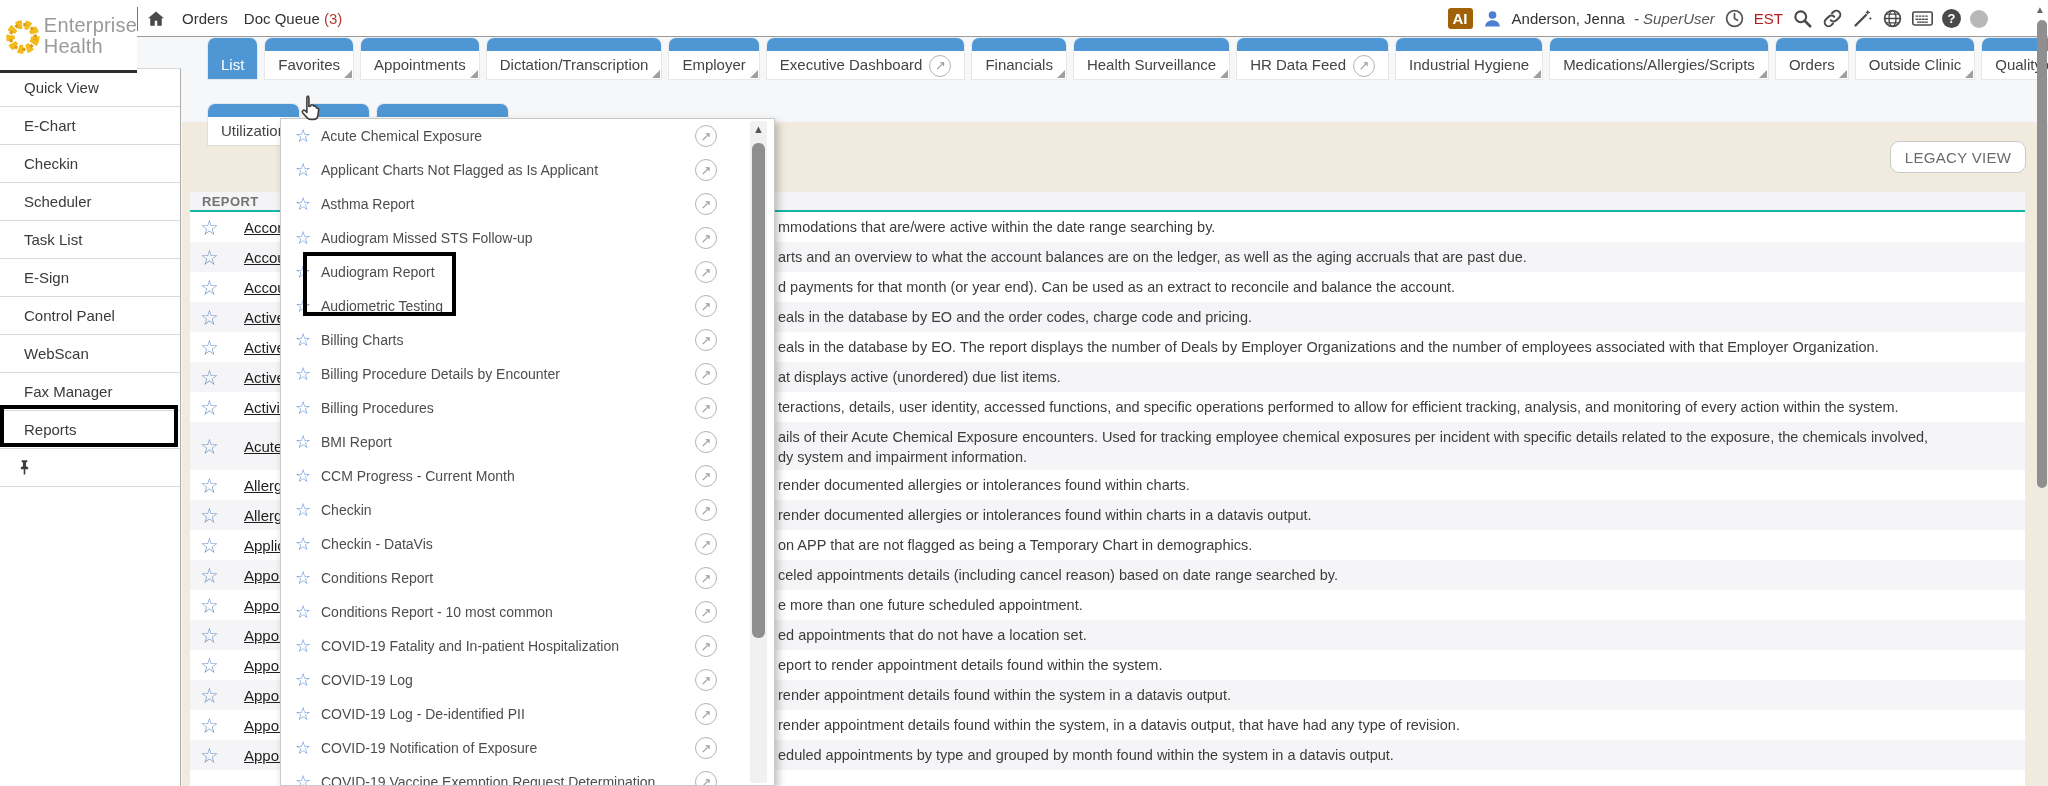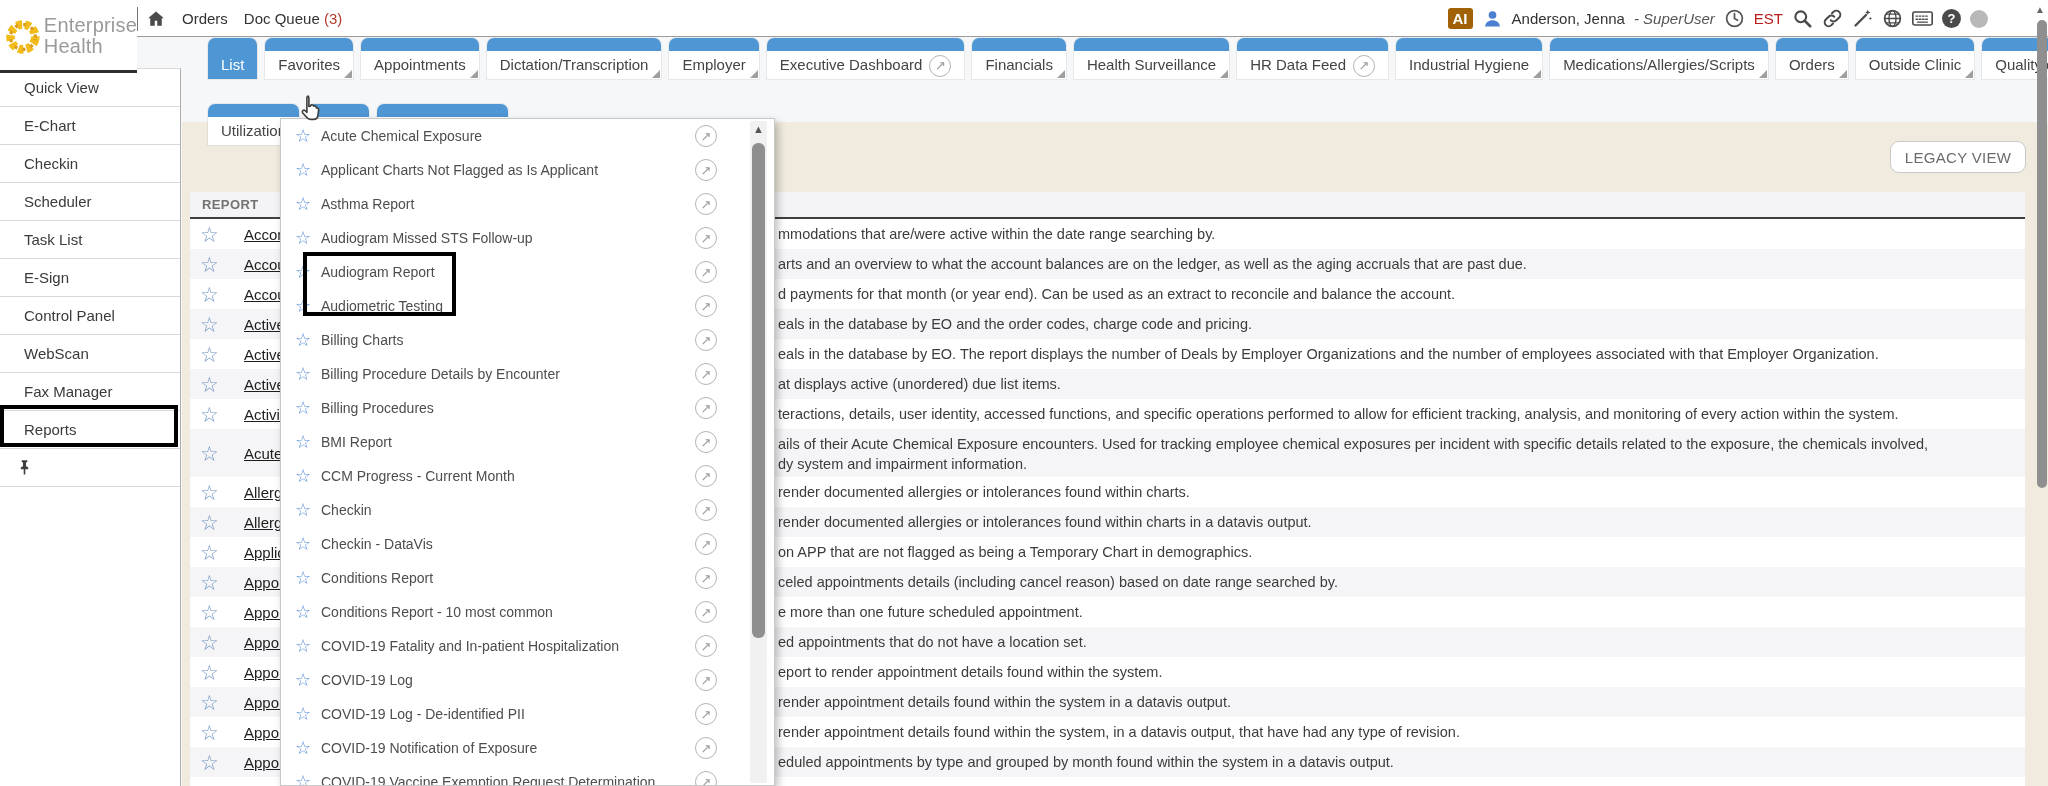--- a/index.html
+++ b/index.html
@@ -44,21 +44,21 @@
   .tab.active { background:#4e96d4; }
   .tab.active .tab-label { color:#fff; font-weight:normal; }
   .tab.fold::after { content:""; position:absolute; right:1px; bottom:1px; width:0; height:0; border-left:8px solid transparent; border-bottom:8px solid #9f9f9f; }
   .ext-circle { width:22px; height:22px; border:1px solid #b5b5b5; border-radius:50%; color:#999; font-size:13px; display:flex; align-items:center; justify-content:center; margin-top:1px; }
 
   
   .content-bg { position:absolute; left:182px; top:122px; width:1866px; height:664px; background:#f0ebde; z-index:1; }
   .legacy-btn { position:absolute; left:1890px; top:141px; width:136px; height:32px; background:#fff; border:1px solid #c9c9c9; border-radius:9px; color:#6b6b6b; font-size:15px; letter-spacing:.3px; cursor:pointer; z-index:2; font-family:inherit; }
 
   .table-panel { position:absolute; left:190px; top:192px; width:1835px; height:594px; background:#fff; z-index:2; overflow:hidden; }
-  .thead { height:27px; background:#f4f4f6; border-bottom:2px solid #404040; display:flex; align-items:center; }
+  .thead { height:20px; background:#f4f4f6; border-bottom:2px solid #14b8a6; display:flex; align-items:center; }
   .thead .th { margin-left:12px; font-size:13px; font-weight:bold; color:#737373; letter-spacing:.4px; }
   .trow { position:relative; height:30px; display:flex; align-items:center; background:#fff; }
   .trow.alt { background:#f5f5f7; }
   .trow.tall { height:48px; }
   .trow .row-star { margin-left:10px; width:34px; font-size:21px; color:#7295c4; line-height:1; cursor:pointer; flex:0 0 auto; }
   .trow .row-link { margin-left:10px; font-size:15px; color:#1d1d1d; text-decoration:underline; cursor:pointer; white-space:nowrap; flex:0 0 auto; }
   .trow .row-desc { position:absolute; left:588px; top:0; height:30px; line-height:30px; font-size:14.5px; color:#3c3c3c; white-space:nowrap; }
   .trow.tall .row-desc { height:24px; line-height:24px; top:3px; }
   .trow.tall .row-desc2 { position:absolute; left:588px; top:24px; height:22px; line-height:22px; font-size:14.5px; color:#3c3c3c; white-space:nowrap; }
 

